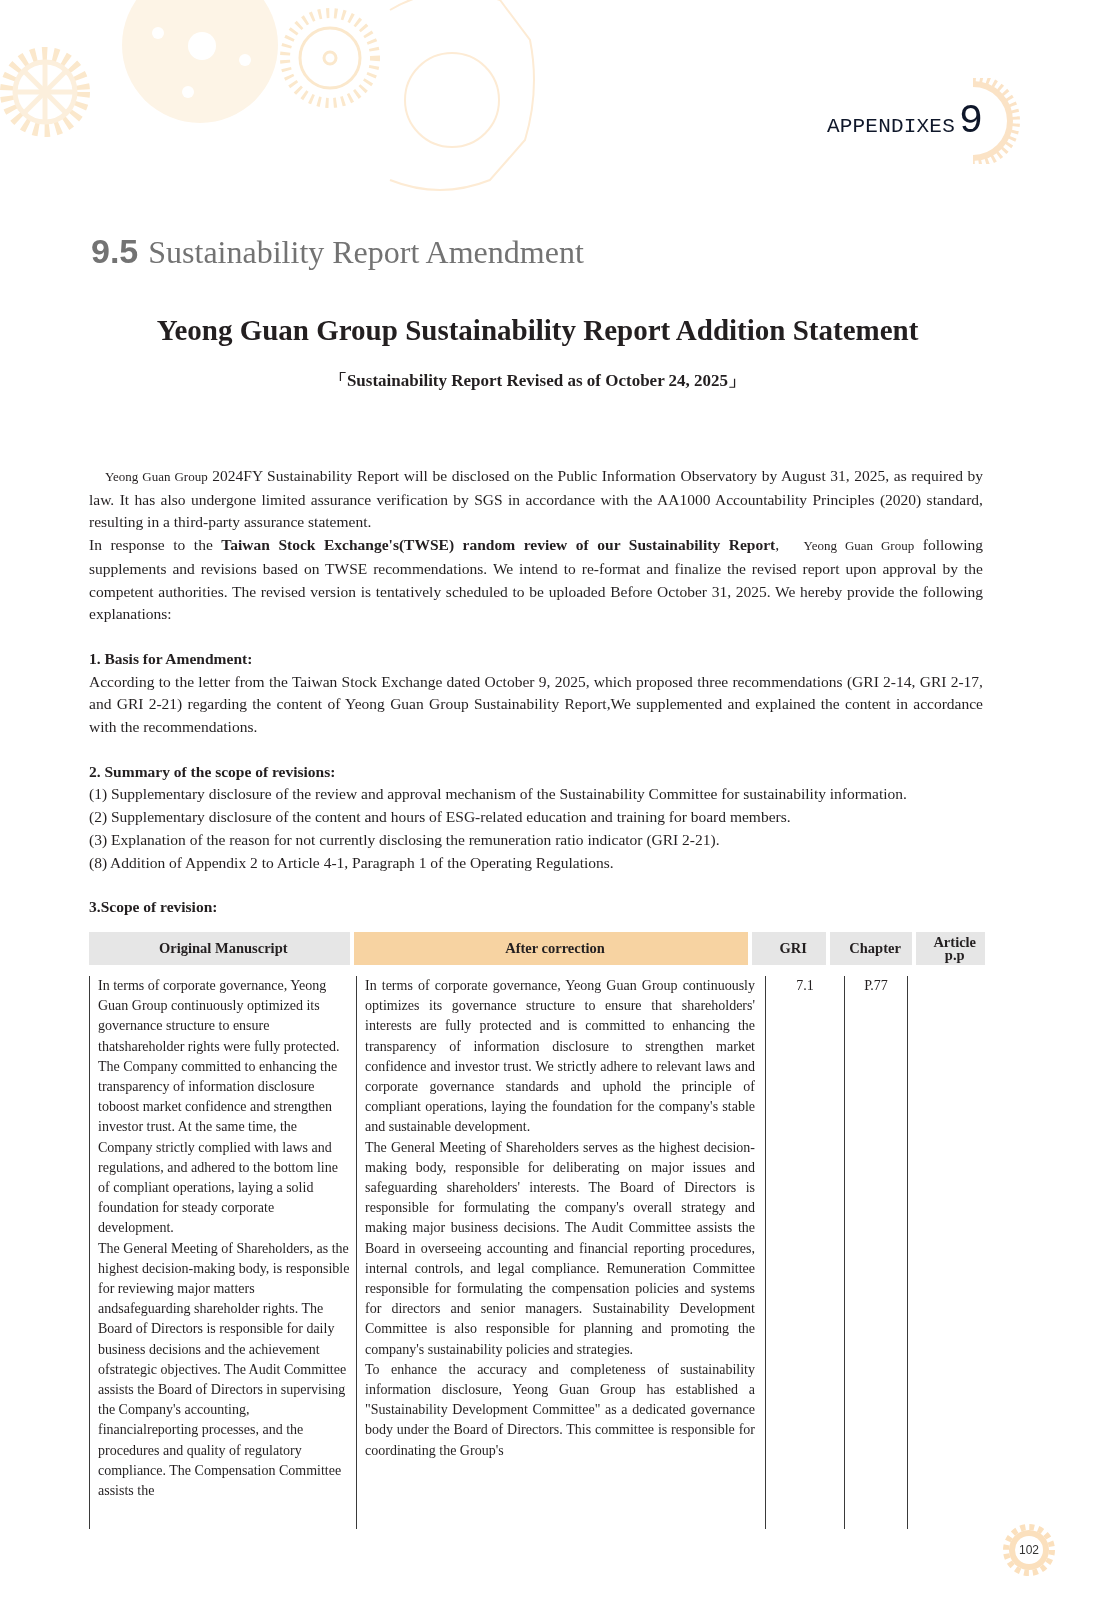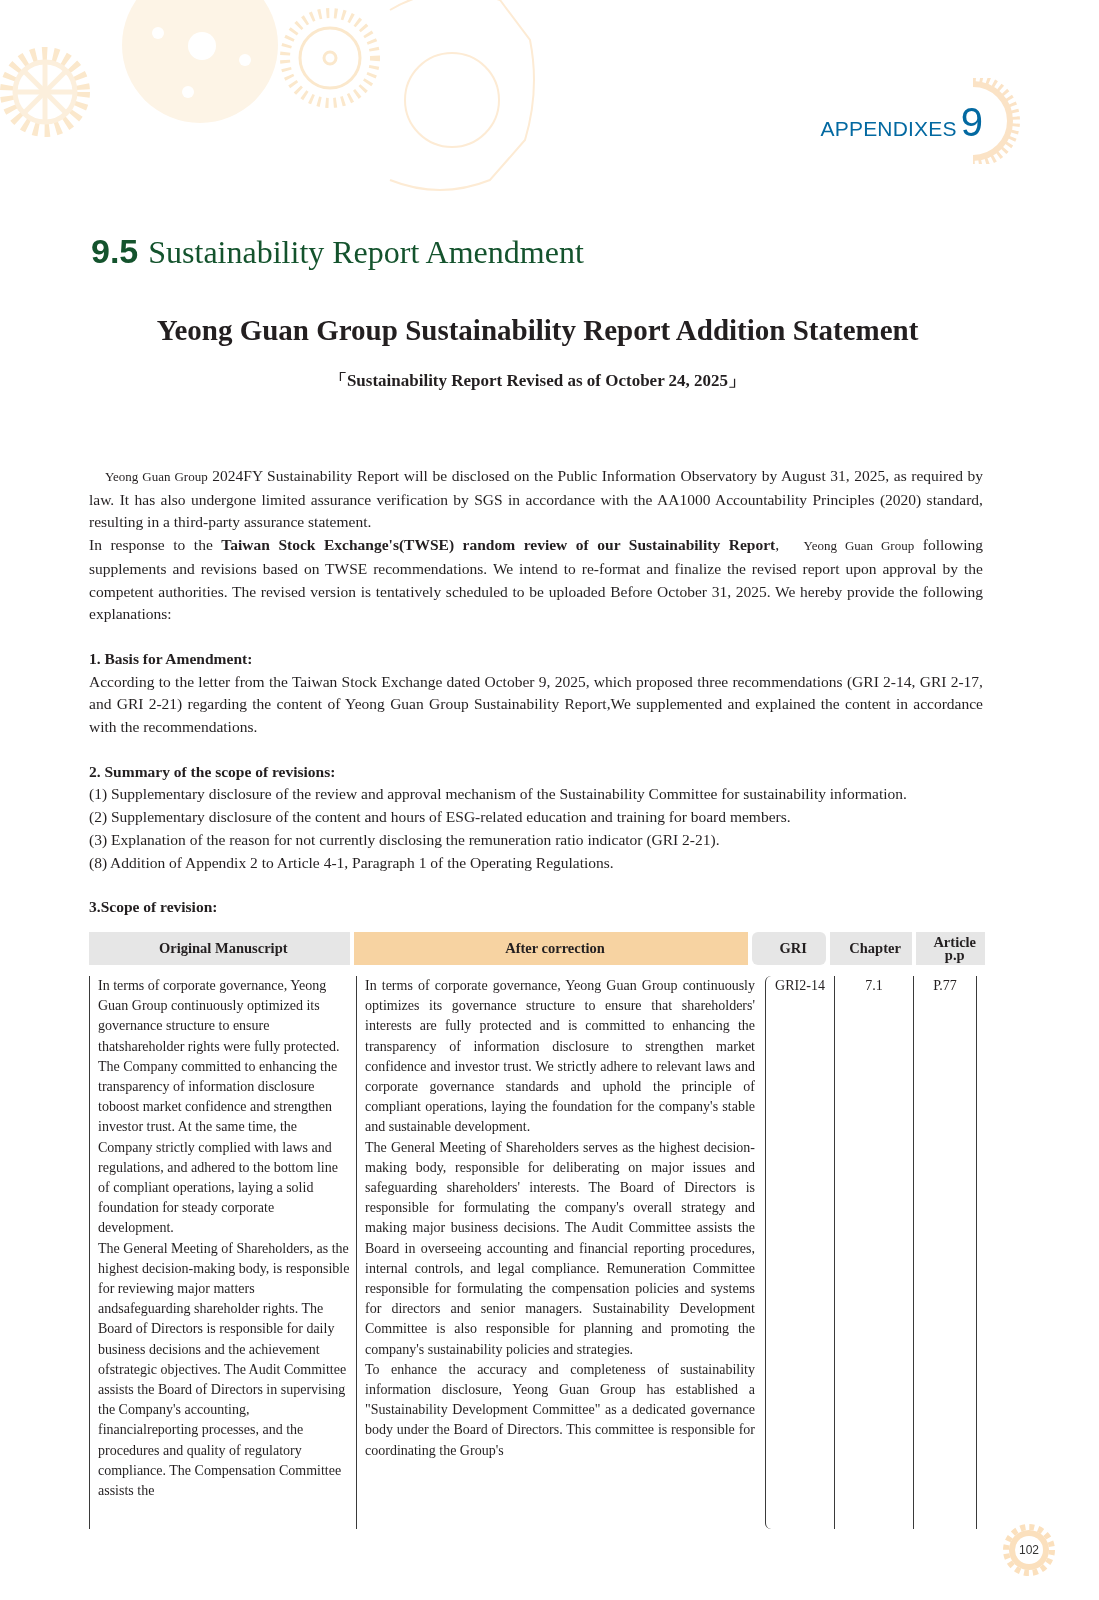--- a/index.html
+++ b/index.html
@@ -4,29 +4,29 @@
   <style>
     html, body { margin: 0; padding: 0; }
     body {
       width: 1099px; height: 1600px; position: relative; overflow: hidden;
       background: #ffffff; color: #231f20;
       font-family: "Liberation Serif", "DejaVu Serif", serif;
     }
     .gears { position: absolute; left: 0; top: 0; width: 620px; height: 200px; }
     .appendix-header {
       position: absolute; right: 116px; top: 102px;
-      font-family: Liberation Sans, sans-serif;
-      color: #0369a1; display: flex; align-items: baseline;
+      font-family: Liberation Mono, monospace;
+      color: #0f172a; display: flex; align-items: baseline;
     }
     .appendix-header .label { font-size: 21px; letter-spacing: 0.2px; }
     .appendix-header .num { font-size: 40px; margin-left: 4px; line-height: 1; }
     .header-gear { position: absolute; right: 72px; top: 78px; width: 60px; height: 86px; }
     .section-title {
       position: absolute; left: 91px; top: 232px;
-      color: #14532d; display: flex; align-items: baseline;
+      color: #737373; display: flex; align-items: baseline;
     }
     .section-title .snum {
       font-family: "Liberation Sans", "DejaVu Sans", sans-serif;
       font-weight: bold; font-size: 34px; margin-right: 10px;
     }
     .section-title .stext {
       font-family: "Liberation Serif", serif; font-weight: normal; font-size: 32px;
     }
     .doc-title {
       position: absolute; left: 0; width: 1075px; top: 314px; text-align: center;
@@ -53,21 +53,21 @@
     }
     .th.after { background: #f7d3a2; }
     .th:last-child { margin-right: 0; }
     .tbody { display: flex; margin-top: 11px; height: 553px; }
     .td {
       border-left: 1.5px solid #3a3a3a; box-sizing: border-box;
       font-size: 14px; line-height: 20.2px; padding: 0 6px 0 8px; overflow: hidden;
     }
     .td.center { text-align: center; padding: 0; }
     .td.just { text-align: justify; padding-right: 10px; }
-    .c1 { width: 267px; } .c2 { width: 409px; } .c3 { width: 69px; border-radius: 6px; }
+    .c1 { width: 267px; } .c2 { width: 409px; } .c3 { width: 69px; }
     .c4 { width: 79px; } .c5 { width: 64px; }
     .page-num {
       position: absolute; left: 1003px; top: 1524px; width: 52px; height: 52px;
     }
     .page-num span {
       position: absolute; left: 0; top: 0; width: 52px; height: 52px;
       display: flex; align-items: center; justify-content: center;
       font-family: "Liberation Sans", sans-serif; font-size: 12px; color: #333;
     }
   </style>
@@ -143,21 +143,20 @@
     <div class="th c3">GRI</div>
     <div class="th c4">Chapter</div>
     <div class="th c5">Article p.p</div>
   </div>
   <div class="tbody">
     <div class="td c1" style="white-space:pre-line;">In terms of corporate governance, Yeong Guan Group continuously optimized its governance structure to ensure thatshareholder rights were fully protected. The Company committed to enhancing the transparency of information disclosure toboost market confidence and strengthen investor trust. At the same time, the Company strictly complied with laws and regulations, and adhered to the bottom line of compliant operations, laying a solid foundation for steady corporate development.
 The General Meeting of Shareholders, as the highest decision-making body, is responsible for reviewing major matters andsafeguarding shareholder rights. The Board of Directors is responsible for daily business decisions and the achievement ofstrategic objectives. The Audit Committee assists the Board of Directors in supervising the Company's accounting, financialreporting processes, and the procedures and quality of regulatory compliance. The Compensation Committee assists the</div>
     <div class="td c2 just" style="white-space:pre-line;">In terms of corporate governance, Yeong Guan Group continuously optimizes its governance structure to ensure that shareholders' interests are fully protected and is committed to enhancing the transparency of information disclosure to strengthen market confidence and investor trust. We strictly adhere to relevant laws and corporate governance standards and uphold the principle of compliant operations, laying the foundation for the company's stable and sustainable development.
 The General Meeting of Shareholders serves as the highest decision-making body, responsible for deliberating on major issues and safeguarding shareholders' interests. The Board of Directors is responsible for formulating the company's overall strategy and making major business decisions. The Audit Committee assists the Board in overseeing accounting and financial reporting procedures, internal controls, and legal compliance. Remuneration Committee responsible for formulating the compensation policies and systems for directors and senior managers. Sustainability Development Committee is also responsible for planning and promoting the company's sustainability policies and strategies.
 To enhance the accuracy and completeness of sustainability information disclosure, Yeong Guan Group has established a "Sustainability Development Committee" as a dedicated governance body under the Board of Directors. This committee is responsible for coordinating the Group's</div>
-    <div class="td c3 center">GRI2-14</div>
     <div class="td c4 center">7.1</div>
     <div class="td c5 center" style="border-right:1.5px solid #3a3a3a;">P.77</div>
   </div>
 </div>
 
 <div class="page-num">
   <svg width="52" height="52" viewBox="0 0 52 52">
     <circle cx="26" cy="26" r="20" fill="#fbe0bd"></circle>
     <circle cx="26" cy="26" r="23" fill="none" stroke="#fbe0bd" stroke-width="6" stroke-dasharray="5 4"></circle>
     <circle cx="26" cy="26" r="14" fill="#fff"></circle>

